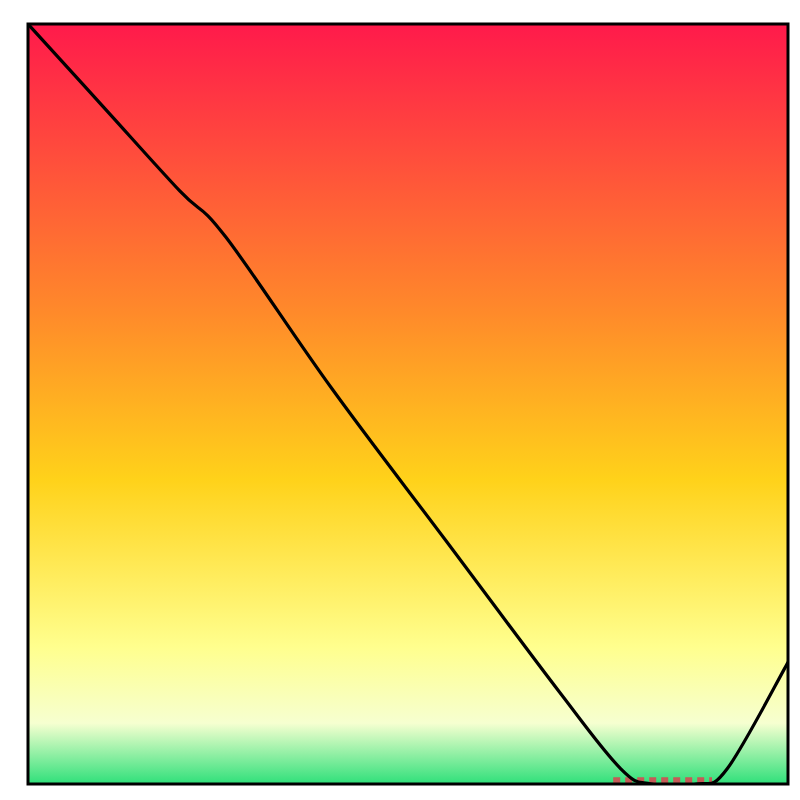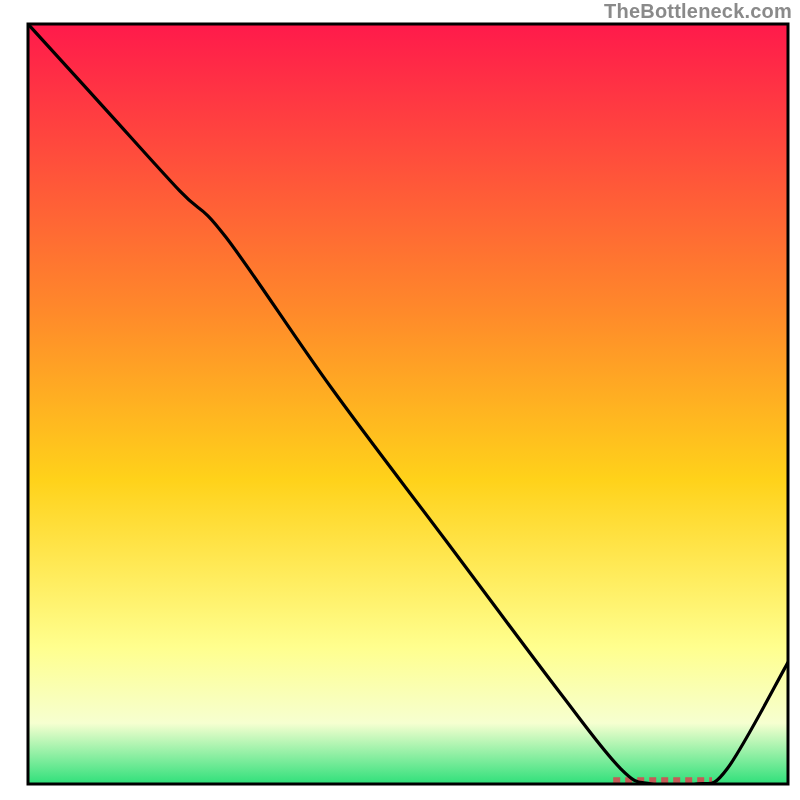--- a/index.html
+++ b/index.html
@@ -27,21 +27,20 @@
     user-select: none;
   }
   svg {
     display: block;
   }
 </style>
 </head>
 <body>
 
 <div class="stage">
-  <div class="watermark">TheBottleneck.com</div>
 
   <svg id="chart-svg" width="800" height="800" viewBox="0 0 800 800">
     <defs>
       <linearGradient id="bg-grad" x1="0" y1="0" x2="0" y2="1">
           <stop offset="0%" stop-color="#ff1a4b"></stop>
           <stop offset="38%" stop-color="#ff8a2a"></stop>
           <stop offset="60%" stop-color="#ffd21a"></stop>
           <stop offset="82%" stop-color="#ffff8e"></stop>
           <stop offset="92%" stop-color="#f6ffd0"></stop>
           <stop offset="100%" stop-color="#2fe07a"></stop>

